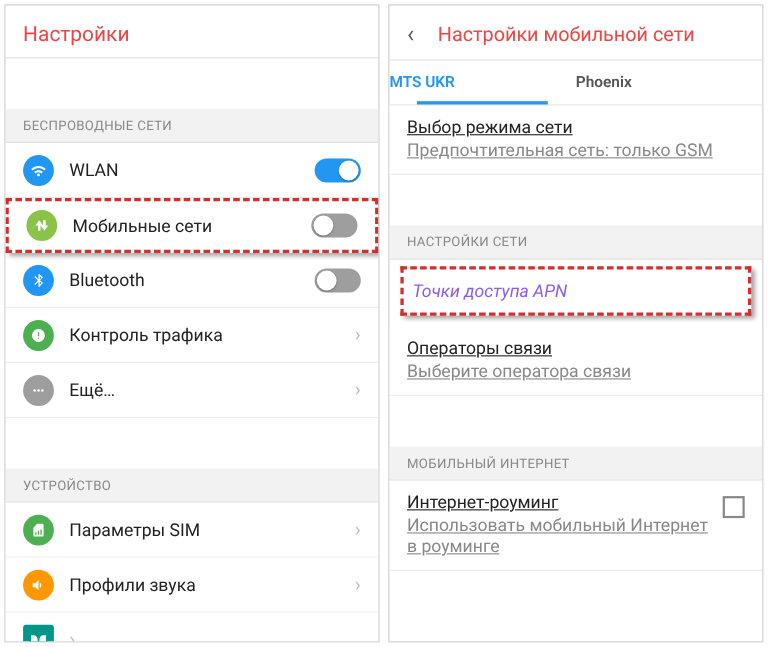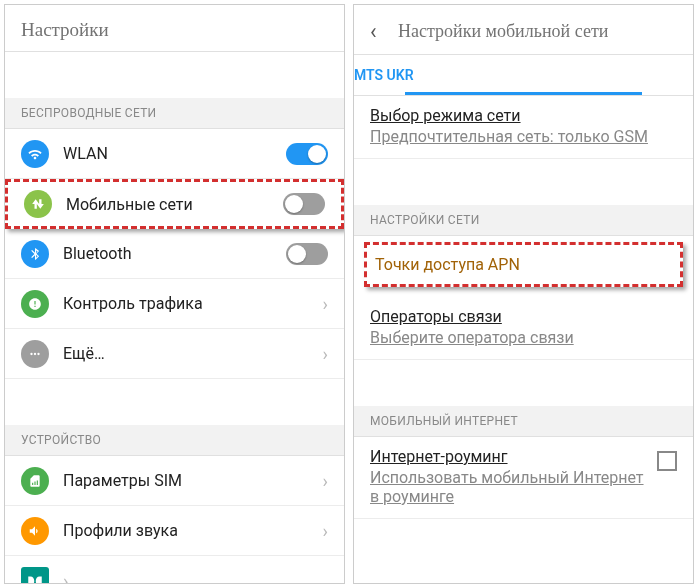--- a/index.html
+++ b/index.html
@@ -22,22 +22,21 @@
   }
   .header {
     padding: 14px 16px 10px 16px;
     border-bottom: 1px solid #e0e0e0;
     display: flex;
     align-items: center;
     gap: 14px;
   }
   .header-title {
     font-size: 19px;
-    color: #737373;
-    font-family: Liberation Serif, serif;
+    color: #ef4444;
   }
   .back-chevron {
     font-size: 22px;
     color: #555;
     width: 14px;
   }
   .section-header {
     background: #f2f2f2;
     padding: 8px 16px;
     font-size: 12px;
@@ -159,22 +158,23 @@
     flex-shrink: 0;
   }
   .apn-wrap {
     padding: 6px 10px 10px 10px;
   }
   .apn-inner {
     border: 3px dashed #d32f2f;
     box-shadow: 3px 3px 4px rgba(0,0,0,0.35);
     padding: 10px 8px;
     font-size: 16px;
-    color: #a16207;
-    background: #fff;
+    color: #8b5cf6;
+    background: #fff;
+    font-style: italic;
   }
   .dolby-icon {
     width: 28px; height: 28px; border-radius: 3px;
     background: #009688;
     display:flex;align-items:center;justify-content:center;
     color:#fff;font-weight:bold;font-size:12px;
   }
 </style>
 </head>
 <body>
@@ -282,20 +282,21 @@
 </div>
 
 <div class="phone">
   <div class="header">
     <span class="back-chevron">‹</span>
     <span class="header-title" style="font-size:18px">Настройки мобильной сети</span>
   </div>
 
   <div class="tabs">
     <div class="tab active">MTS UKR</div>
+    <div class="tab">Phoenix</div>
   </div>
 
   <div class="setting-block">
     <div class="setting-title">Выбор режима сети</div>
     <div class="setting-sub">Предпочтительная сеть: только GSM</div>
   </div>
 
   <div class="section-header">НАСТРОЙКИ СЕТИ</div>
 
   <div class="apn-wrap">

